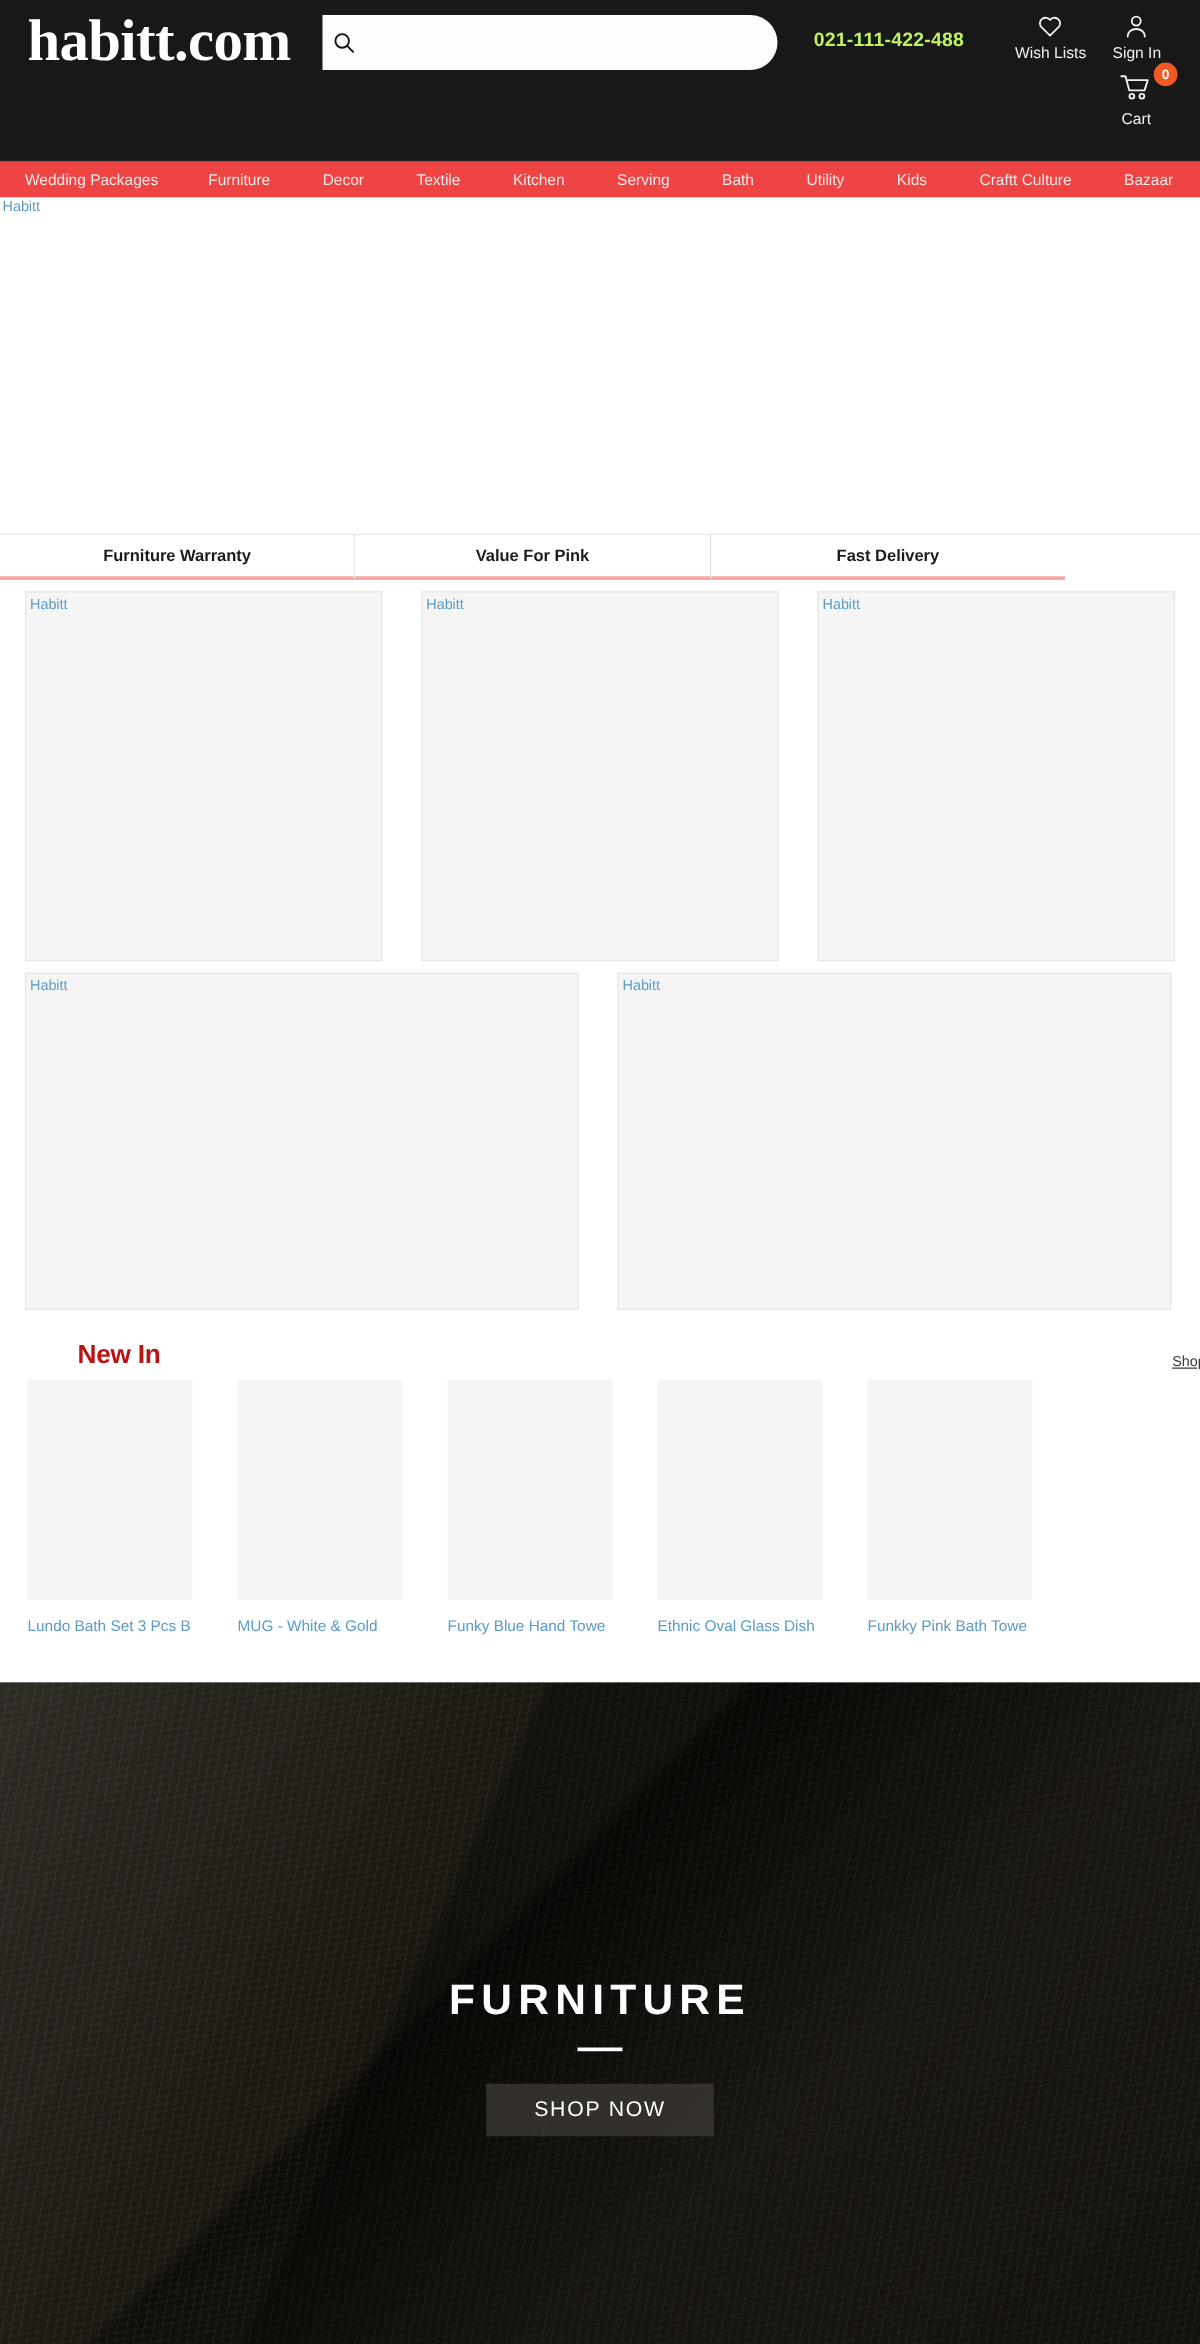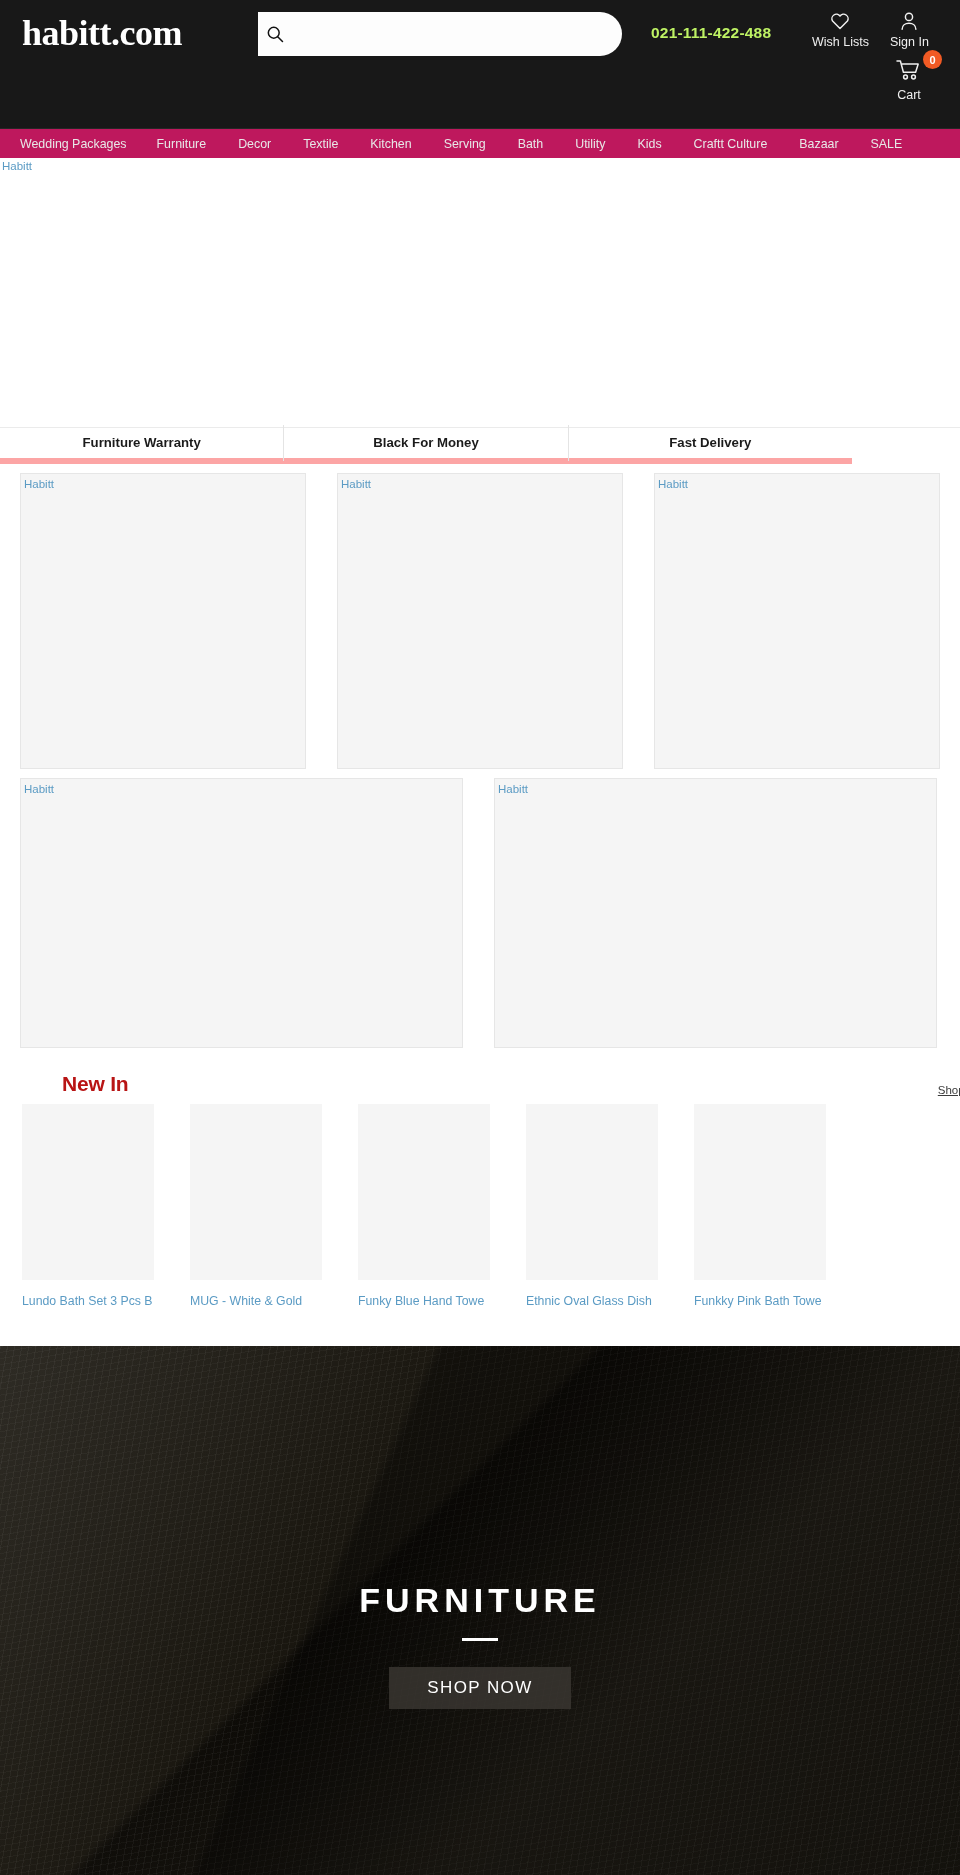--- a/index.html
+++ b/index.html
@@ -17,21 +17,21 @@
     background:#181818;
     height:128px;
     position:relative;
     width:960px;
   }
   .logo {
     position:absolute;
     left:22px; top:10px;
     font-family:"Liberation Serif", serif;
     font-weight:700;
-    font-size:36px;
+    font-size:47px;
     color:#ffffff;
     letter-spacing:-0.5px;
     line-height:46px;
   }
   .search-wrap {
     position:absolute;
     left:258px; top:12px;
     width:364px; height:44px;
     background:#fdfdfd;
     border-radius:0 24px 24px 0;
@@ -88,26 +88,26 @@
     width:19px;height:19px;
     border-radius:50%;
     font-size:11px;
     display:flex;align-items:center;justify-content:center;
     font-weight:600;
   }
   .cart-ico-wrap { position:relative; }
 
   
   .nav {
-    background:#be185d;
+    background:#ef4444;
     height:30px;
     display:flex;
     align-items:center;
     padding-left:20px;
-    gap:2px;
+    gap:12px;
     border-top:1px solid #262626;
     width:960px;
   }
   .nav a {
     color:#e8e8e8;
     font-size:12.4px;
     text-decoration:none;
     padding:0 16px 0 0;
     margin-right:14px;
     white-space:nowrap;
@@ -136,21 +136,21 @@
     padding-left:2px;
     padding-top:2px;
   }
 
   
   .featurebar {
     display:flex;
     width:852px;
     height:36px;
     align-items:center;
-    border-bottom:6px solid #fca5a5;
+    border-bottom:3px solid #fca5a5;
   }
   .feat {
     flex:1;
     text-align:center;
     font-size:13.2px;
     font-weight:600;
     color:#1b1b1b;
     border-right:1px solid #e4e4e4;
     line-height:36px;
   }
@@ -340,21 +340,21 @@
   <a>Kids</a>
   <a>Craftt Culture</a>
   <a>Bazaar</a>
   <a>SALE</a>
 </nav>
 
 <div class="hero">Habitt</div>
 
 <div class="featurebar">
   <div class="feat">Furniture Warranty</div>
-  <div class="feat">Black For Money</div>
+  <div class="feat">Value For Pink</div>
   <div class="feat">Fast Delivery</div>
 </div>
 
 <div class="row3">
   <div class="brk">Habitt</div>
   <div class="brk">Habitt</div>
   <div class="brk">Habitt</div>
 </div>
 
 <div class="row2">

